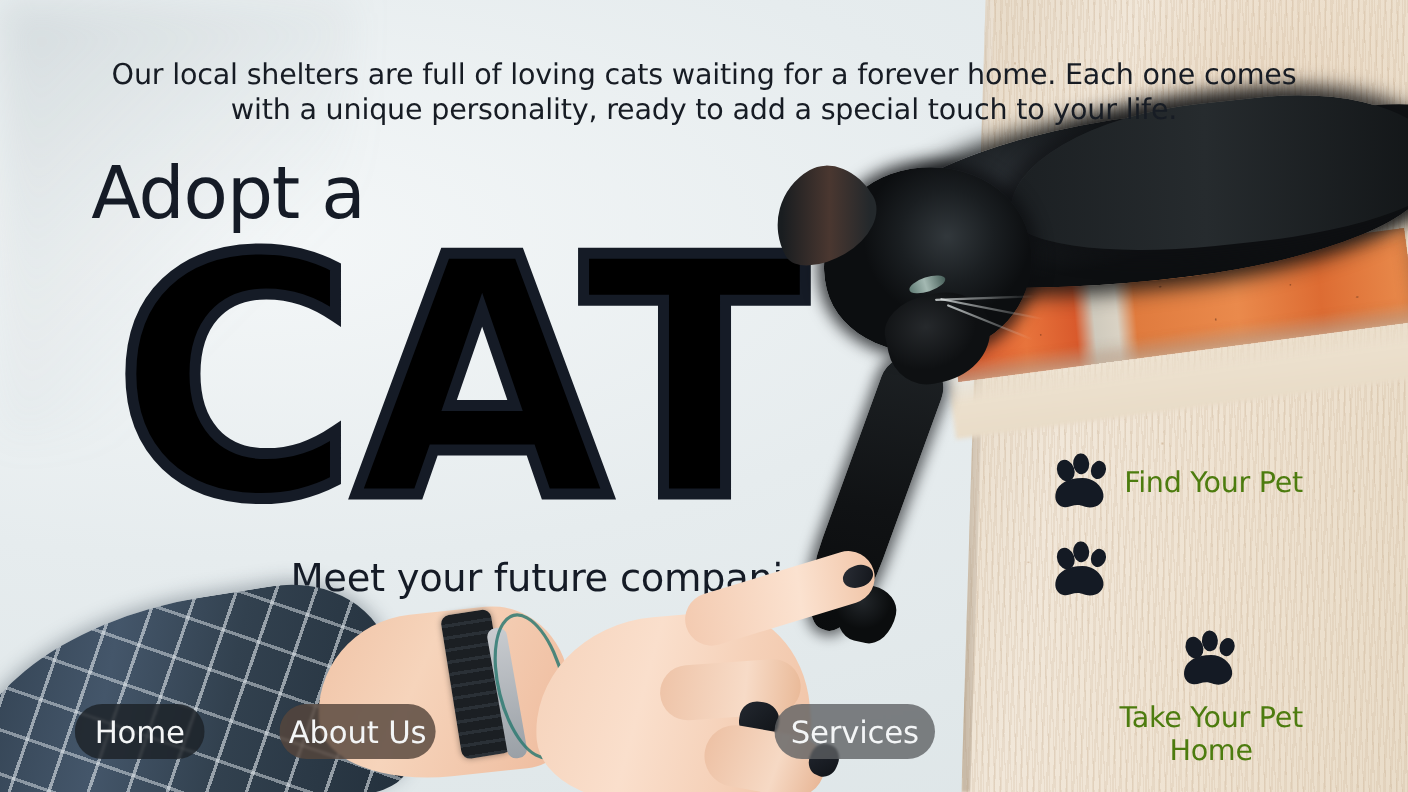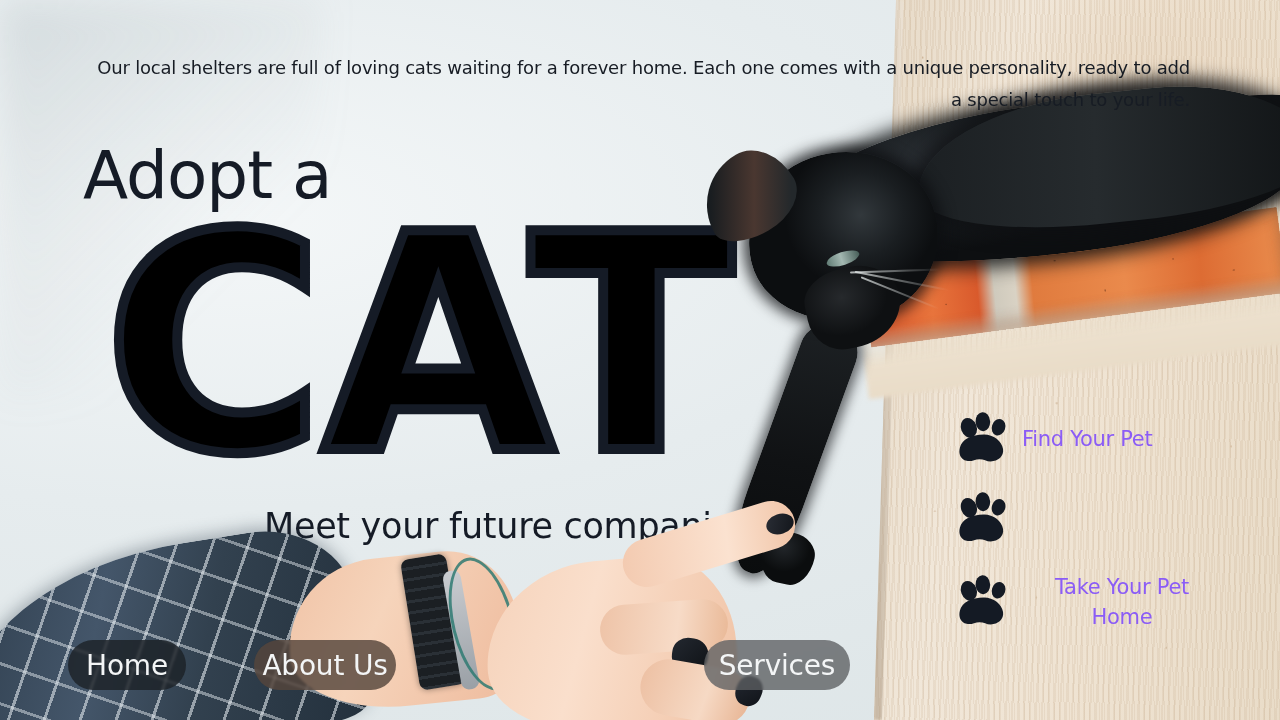--- a/index.html
+++ b/index.html
@@ -239,35 +239,35 @@
   }
   .nail3{
     position:absolute;left:736px;top:676px;width:26px;height:30px;
     border-radius:45%;transform:rotate(22deg);
     background:linear-gradient(130deg,#242932,#101318);
   }
 
   
   .desc{
     position:absolute;left:90px;top:52px;width:1100px;
-    text-align:right;
-    font-size:18px;line-height:32px;color:#171c24;
+    text-align:center;
+    font-size:26px;line-height:32px;color:#171c24;
     font-family:"DejaVu Sans", sans-serif;
     letter-spacing:-.2px;
   }
 
   
   .features{position:absolute;left:956px;top:412px;width:290px;}
   .feature{
     display:flex;align-items:center;gap:10px;margin-bottom:26px;
   }
-  .feature:last-child{margin-bottom:0;}
+  .feature:last-child{margin-bottom:0;flex-direction:column;}
   .paw{width:56px;height:54px;flex:0 0 56px;}
   .feature-label{
-    font-size:21px;color:#8b5cf6;line-height:30px;
+    font-size:26px;color:#4d7c0f;line-height:30px;
     font-family:"DejaVu Sans", sans-serif;letter-spacing:-.3px;
   }
   .feature.wrap .feature-label{text-align:center;width:200px;}
 
   
   .nav{position:absolute;left:0;top:640px;width:1280px;height:80px;}
   .pill{
     position:absolute;top:0;height:50px;border-radius:25px;
     display:flex;align-items:center;justify-content:center;
     color:#f3f5f6;font-size:28px;letter-spacing:-.2px;

